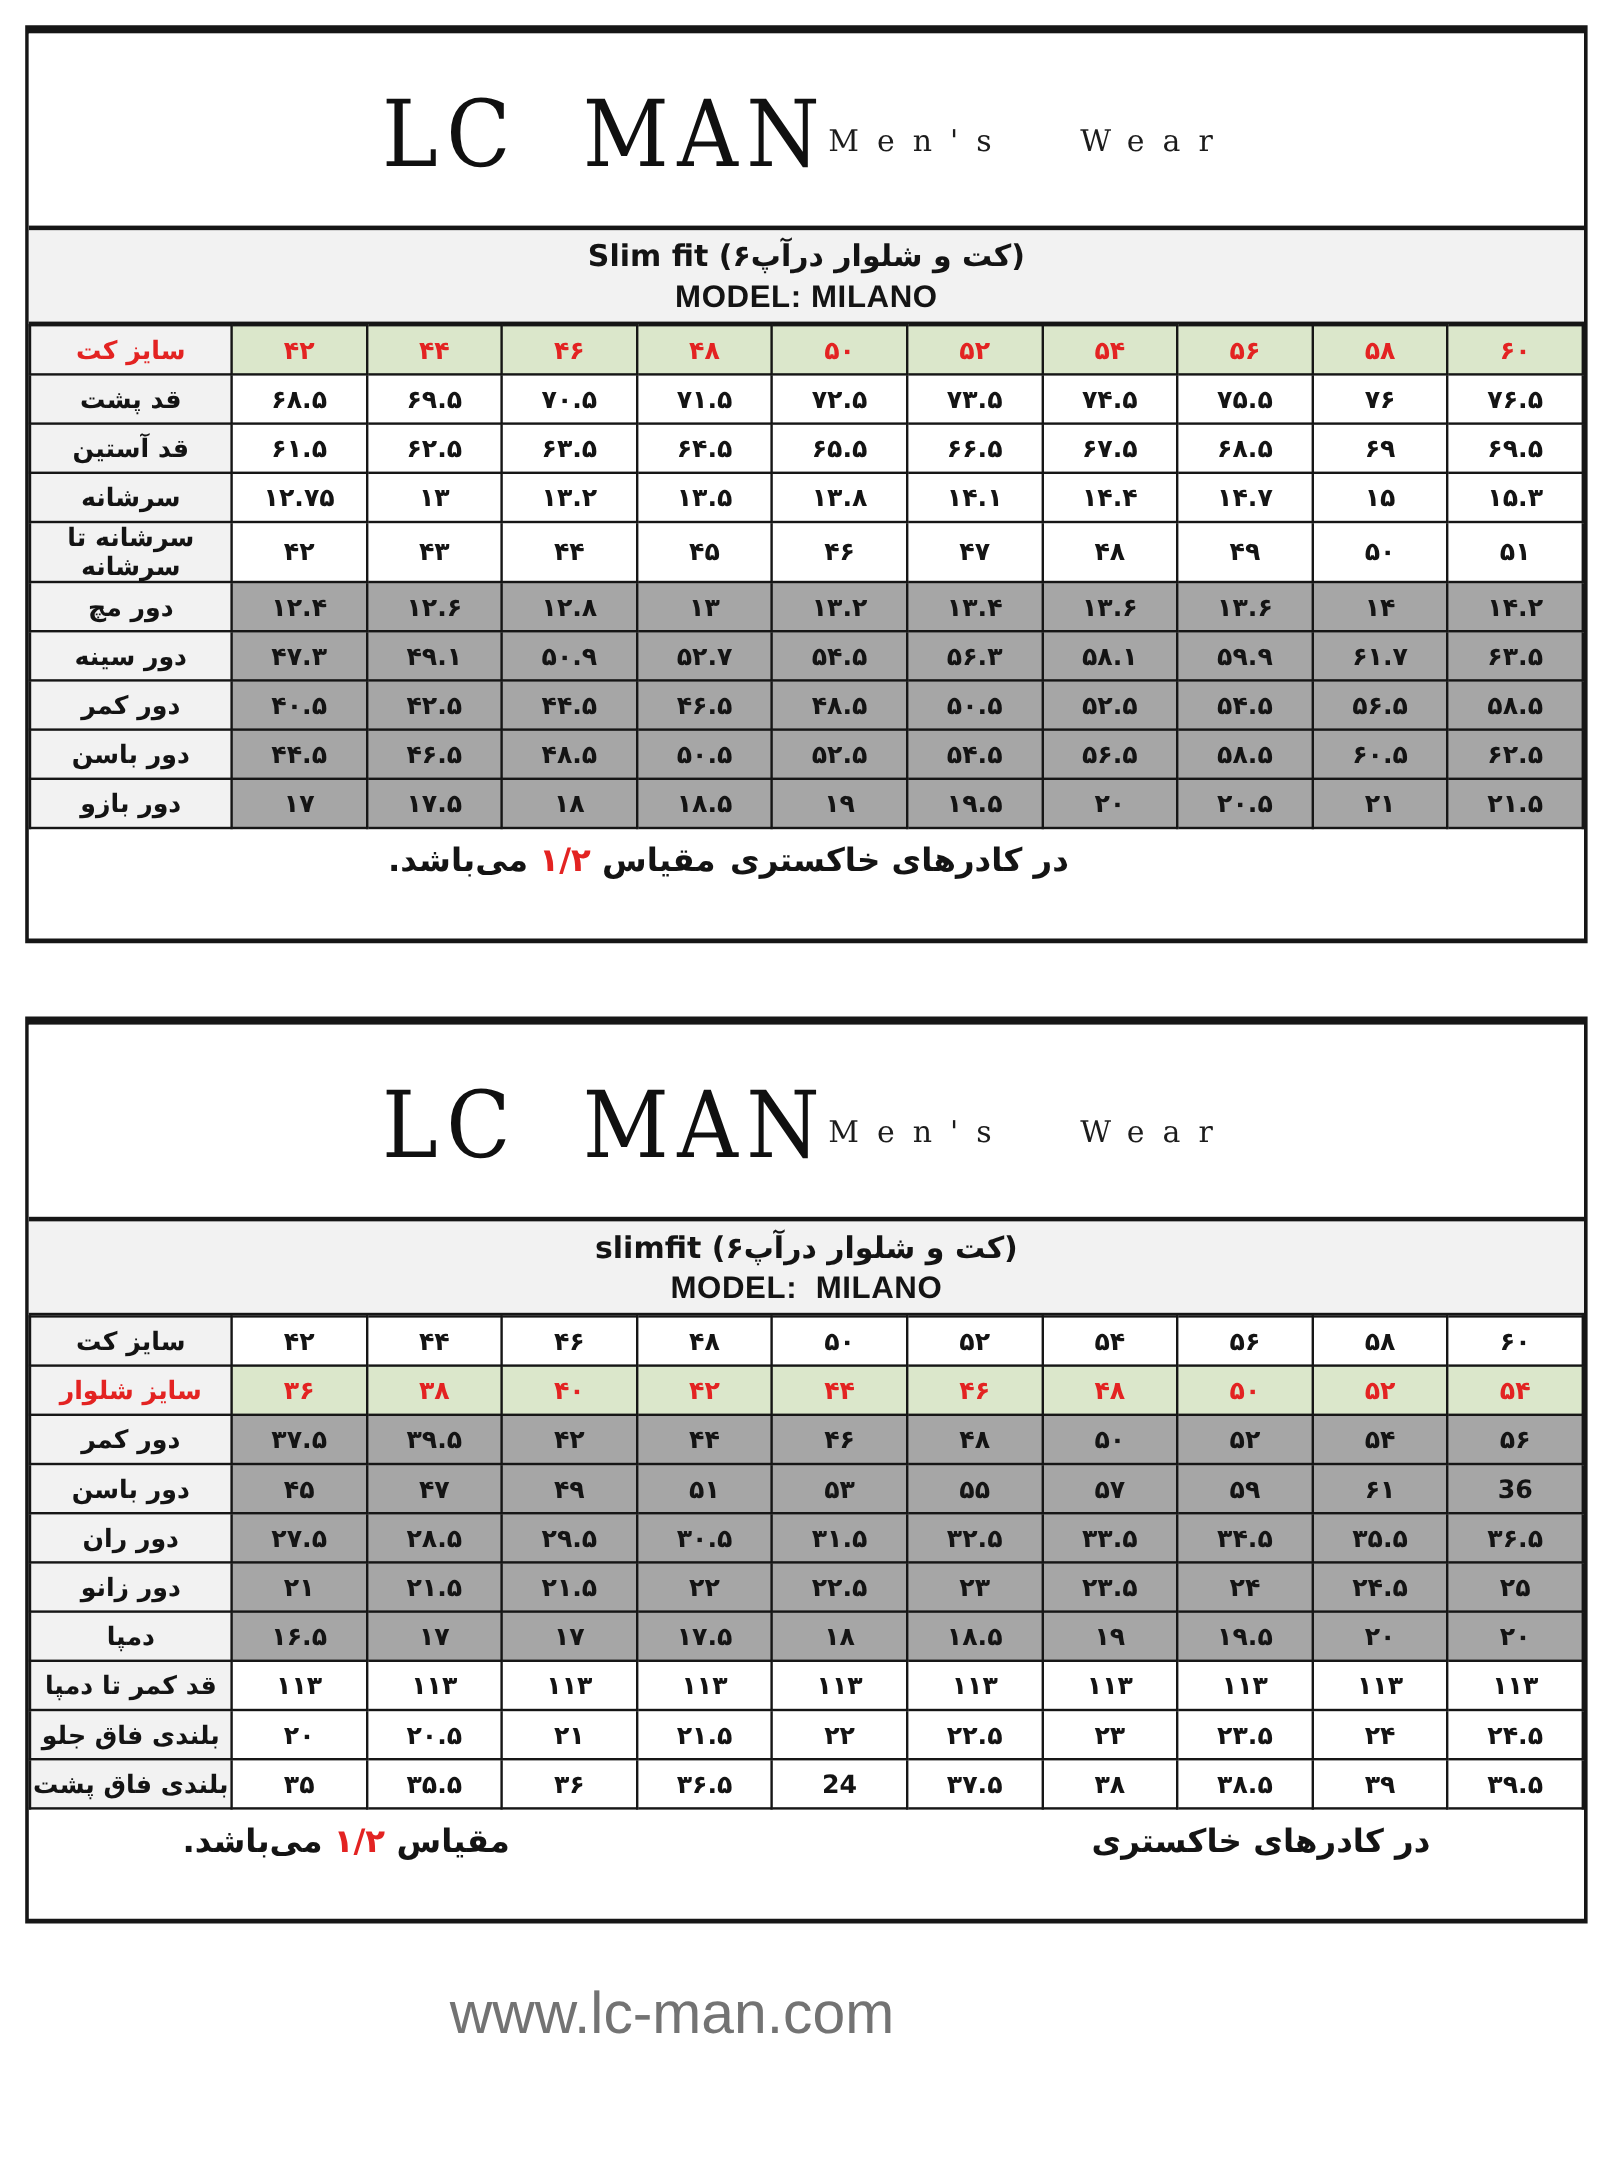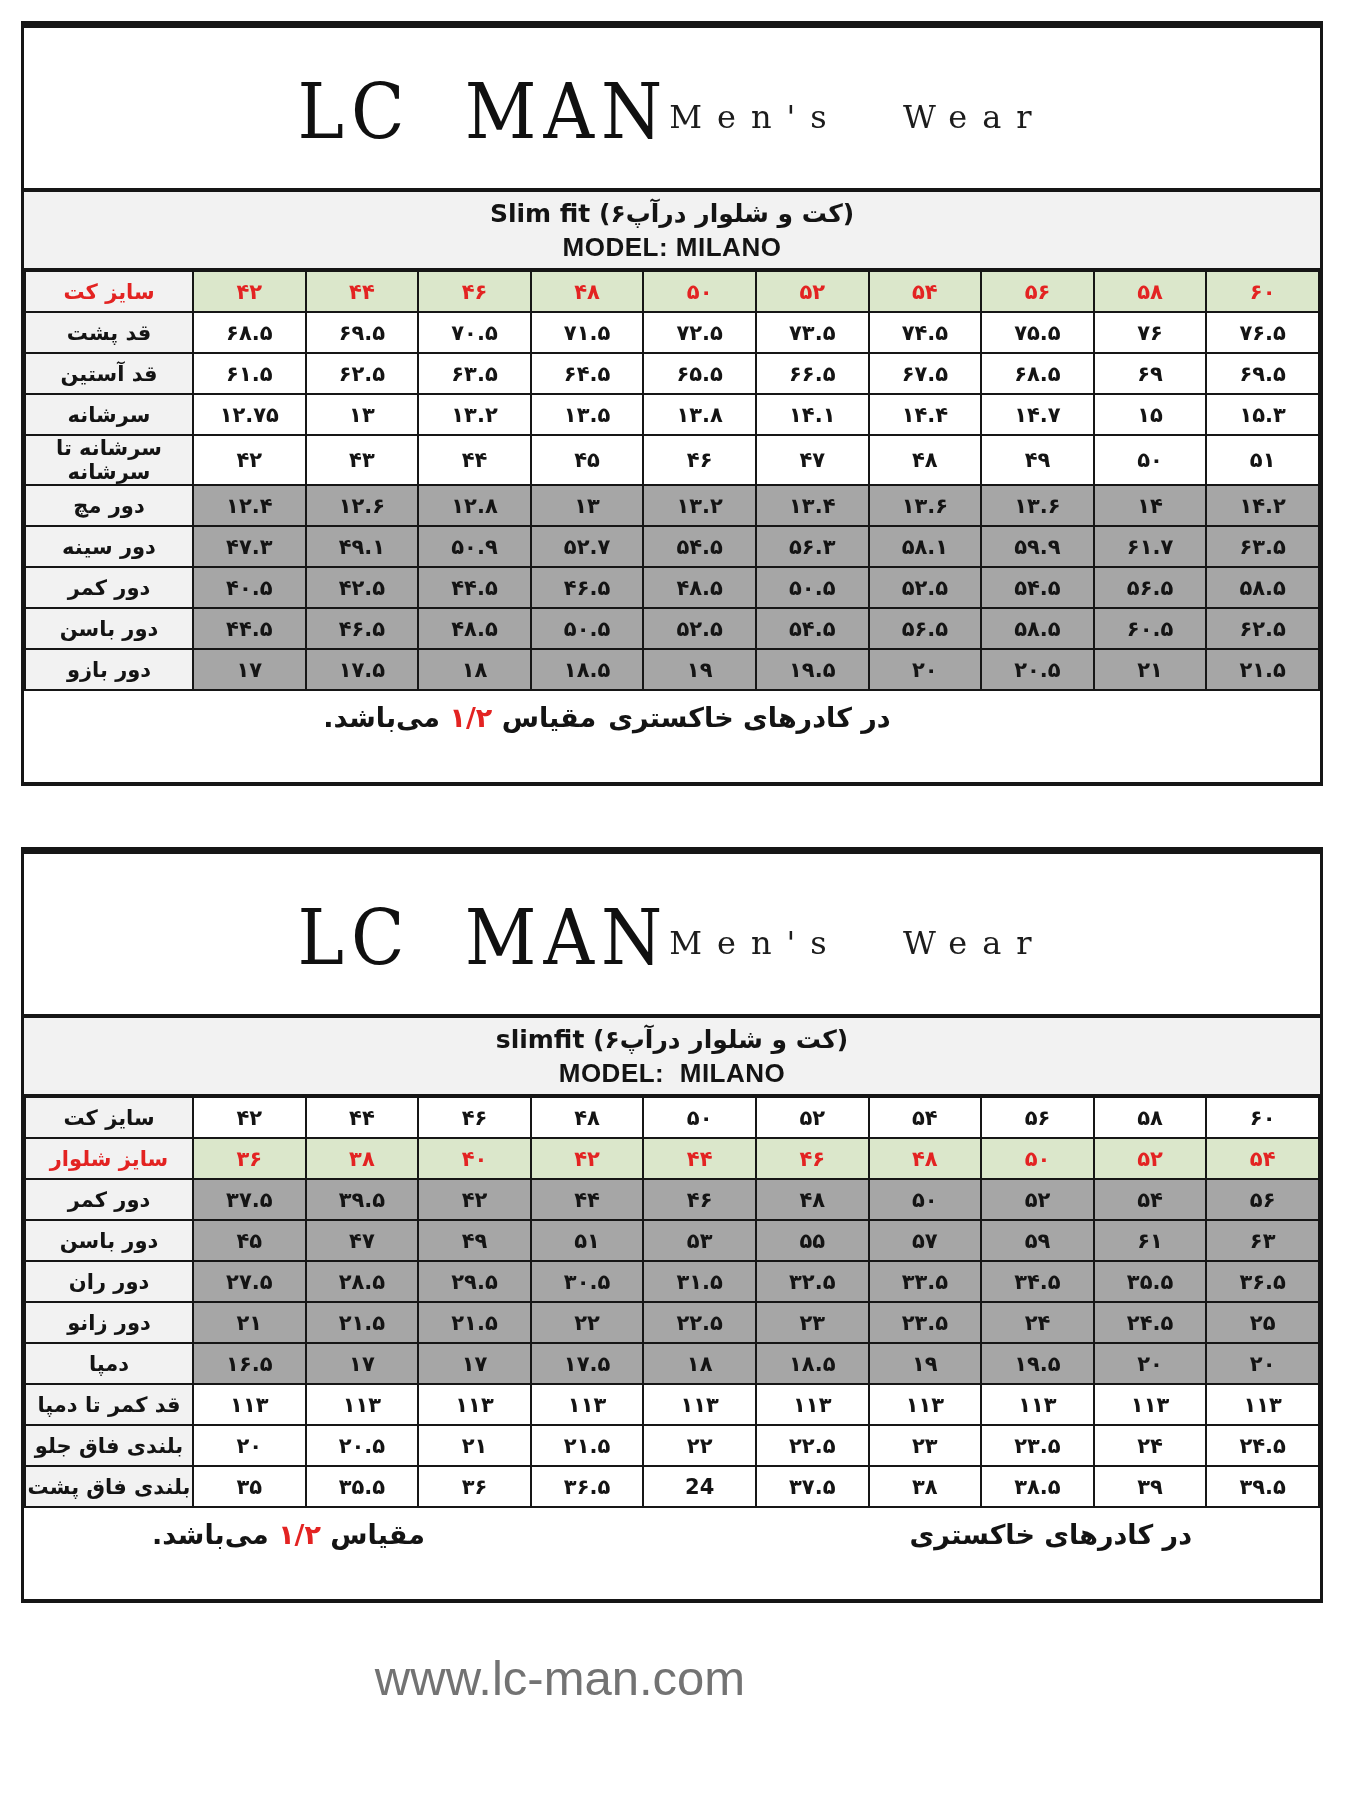--- a/index.html
+++ b/index.html
@@ -30,21 +30,21 @@
   }
   .logo-main{
     font-family:"DejaVu Serif","Liberation Serif",serif;
     font-size:70px;line-height:1;
     letter-spacing:7px;word-spacing:24px;
     transform:scaleY(1.1);
     color:#101010;
   }
   .logo-sub{
     font-family:"DejaVu Serif","Liberation Serif",serif;
-    font-size:32px;letter-spacing:15px;word-spacing:36px;
+    font-size:25px;letter-spacing:15px;word-spacing:36px;
     margin-top:10px;color:#1c1c1c;
   }
 
   .title-band{
     background:#f2f2f2;
     text-align:center;
     padding:7px 0 5px;
     border-bottom:2px solid #161616;
   }
   .title-line{font-size:25px;font-weight:bold;direction:ltr;}
@@ -302,21 +302,21 @@
             <td class="label" dir="rtl">دور باسن</td>
             <td class="val">۴۵</td>
             <td class="val">۴۷</td>
             <td class="val">۴۹</td>
             <td class="val">۵۱</td>
             <td class="val">۵۳</td>
             <td class="val">۵۵</td>
             <td class="val">۵۷</td>
             <td class="val">۵۹</td>
             <td class="val">۶۱</td>
-            <td class="val">۶۳</td>
+            <td class="val">36</td>
           </tr>
           <tr class="row-gray">
             <td class="label" dir="rtl">دور ران</td>
             <td class="val">۲۷.۵</td>
             <td class="val">۲۸.۵</td>
             <td class="val">۲۹.۵</td>
             <td class="val">۳۰.۵</td>
             <td class="val">۳۱.۵</td>
             <td class="val">۳۲.۵</td>
             <td class="val">۳۳.۵</td>

